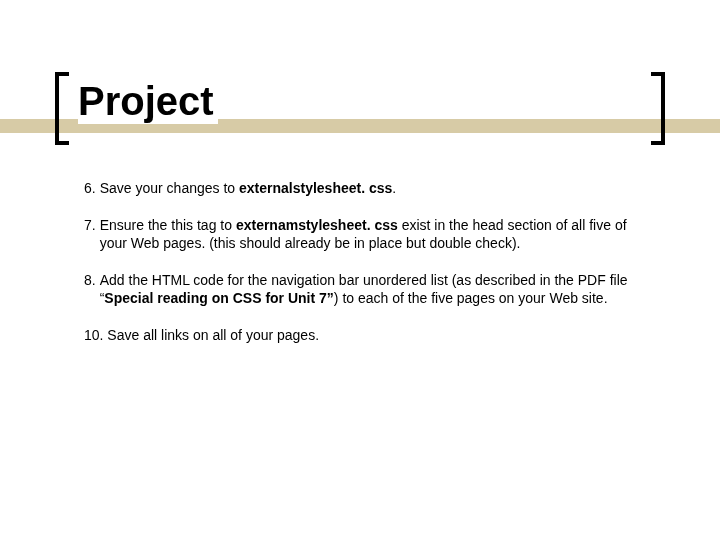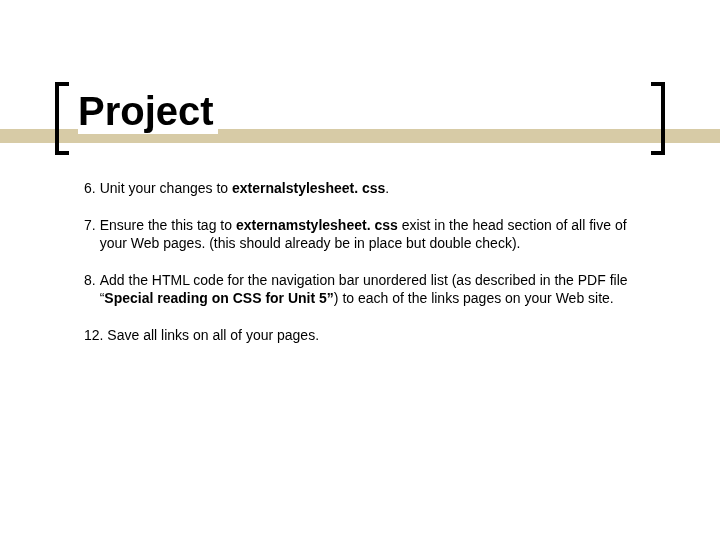--- a/index.html
+++ b/index.html
@@ -7,21 +7,21 @@
     width: 720px;
     height: 540px;
     background: #ffffff;
     font-family: Arial, Helvetica, sans-serif;
     color: #000;
     position: relative;
     overflow: hidden;
   }
   .title-bar {
     position: absolute;
-    top: 93px;
+    top: 83px;
     left: 0;
     width: 100%;
     height: 52px;
   }
   .accent-stripe {
     position: absolute;
     left: 0;
     top: 36px;
     width: 100%;
     height: 14px;
@@ -84,31 +84,31 @@
   <div class="accent-stripe"></div>
   <div class="bracket-left"></div>
   <div class="bracket-right"></div>
   <div class="title">Project</div>
 </div>
 
 <div class="content">
 
   <div class="item">
     <span class="num">6.</span>
-    <span class="txt"><span>Unit your changes to </span><span class="b">externalstylesheet. css</span><span>.</span></span>
+    <span class="txt"><span>Save your changes to </span><span class="b">externalstylesheet. css</span><span>.</span></span>
   </div>
 
   <div class="item">
     <span class="num">7.</span>
     <span class="txt"><span>Ensure the this tag to </span><span class="b">externamstylesheet. css</span><span> exist in the head section of all five of your Web pages. (this should already be in place but double check).</span></span>
   </div>
 
   <div class="item">
     <span class="num">8.</span>
-    <span class="txt"><span>Add the HTML code for the navigation bar unordered list (as described in the PDF file “</span><span class="b">Special reading on CSS for Unit 5”</span><span>) to each of the links pages on your Web site.</span></span>
+    <span class="txt"><span>Add the HTML code for the navigation bar unordered list (as described in the PDF file “</span><span class="b">Special reading on CSS for Unit 7”</span><span>) to each of the five pages on your Web site.</span></span>
   </div>
 
 
   <div class="item item10">
-    <span class="first">12.</span><span class="first"> Save all links on all of your pages.</span>
+    <span class="first">10.</span><span class="first"> Save all links on all of your pages.</span>
   </div>
 
 </div>
 
 </body></html>

